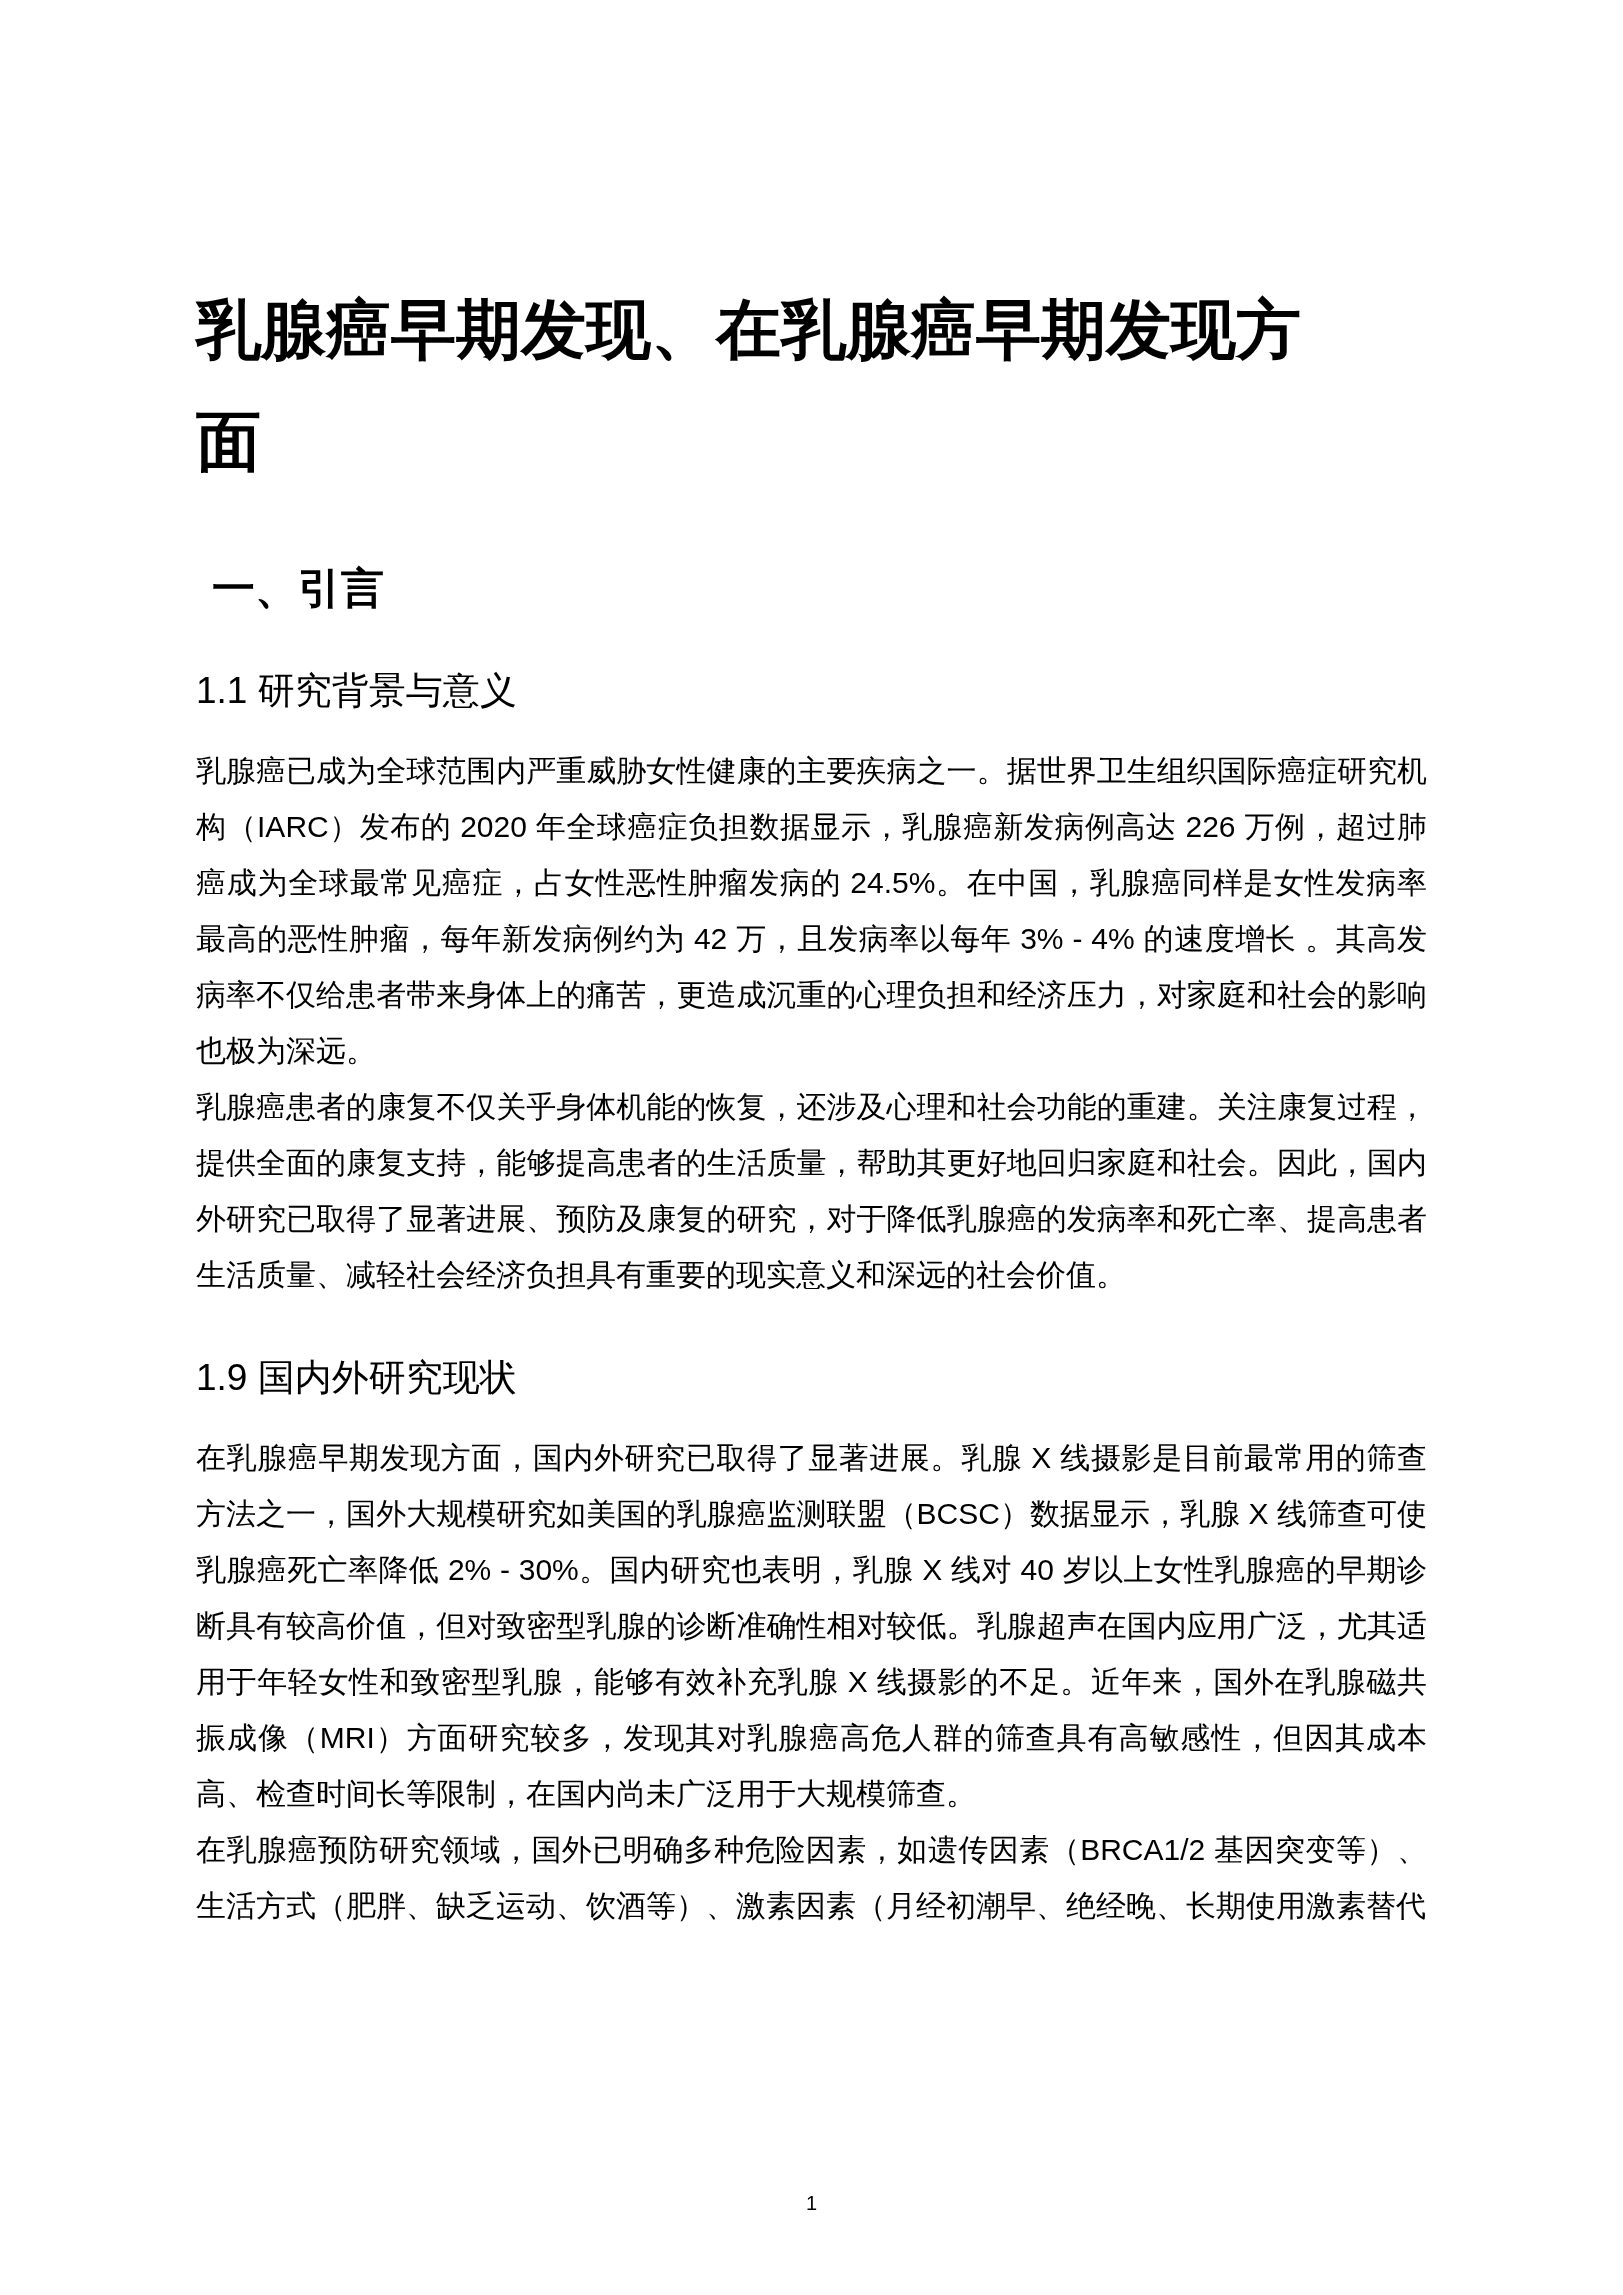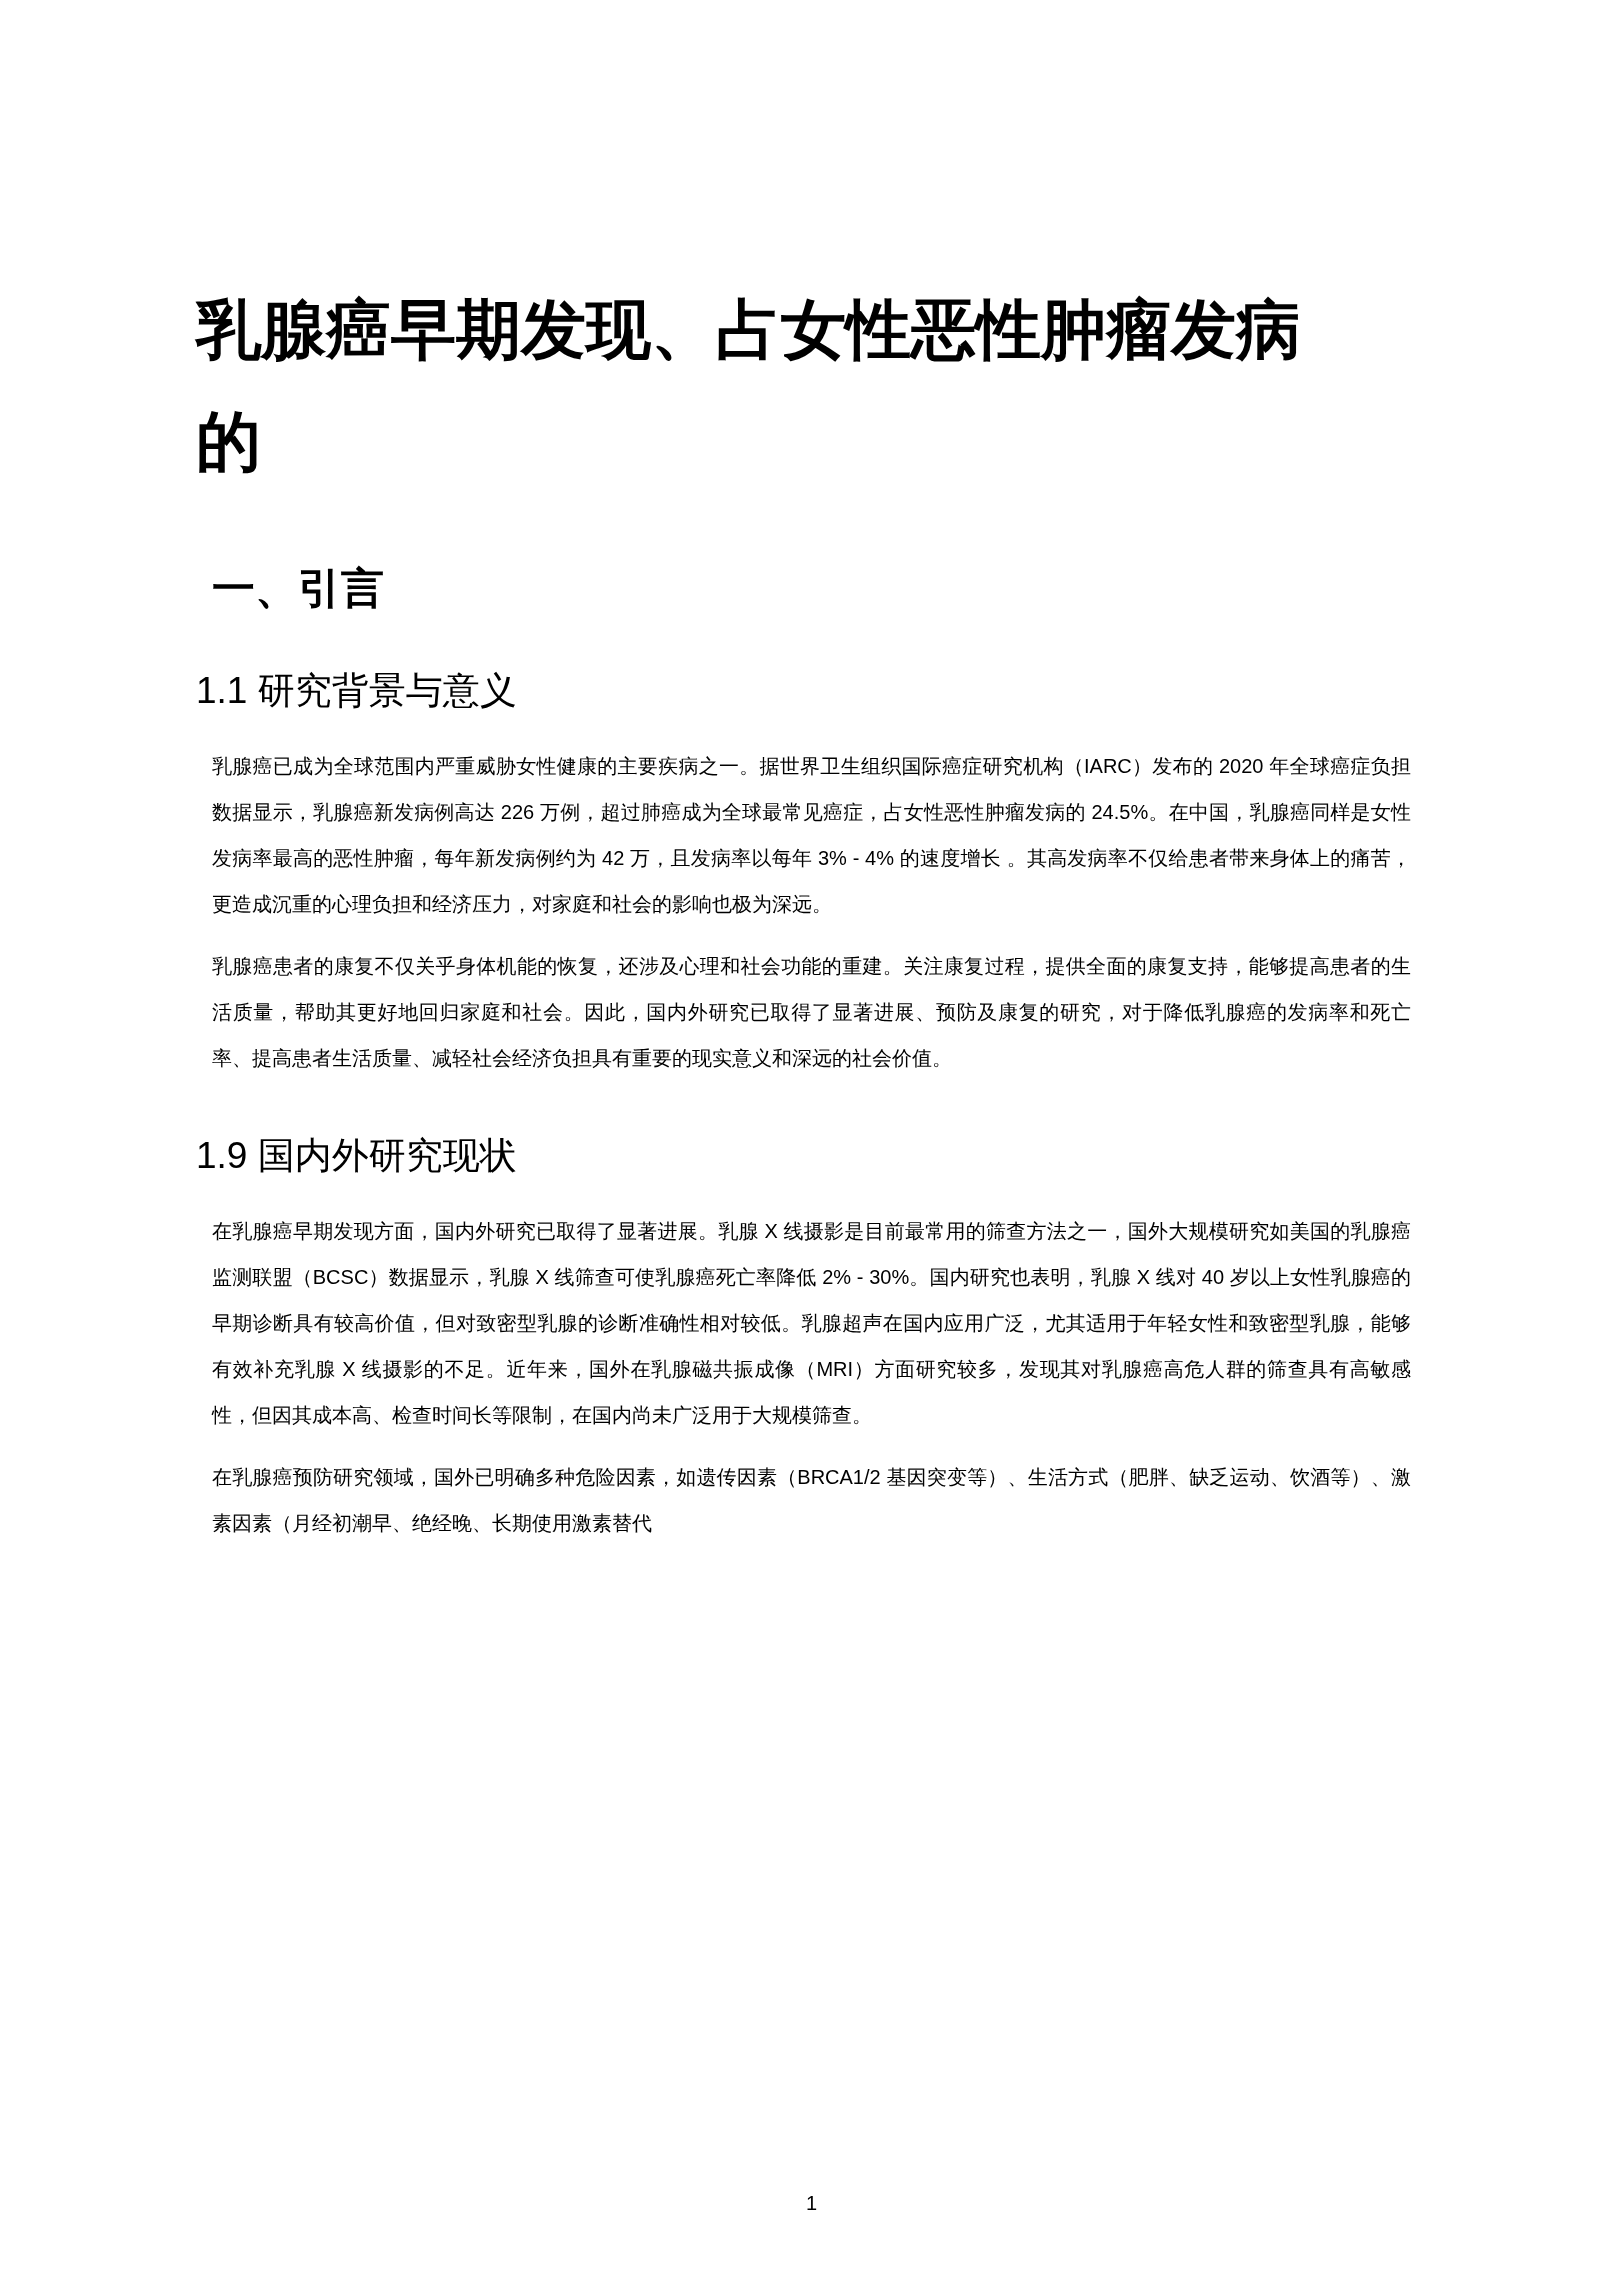--- a/index.html
+++ b/index.html
@@ -32,43 +32,43 @@
     line-height: 1.3;
     margin: 16px;
   }
   .section-heading {
     font-size: 37px;
     font-weight: 400;
     line-height: 1.3;
     margin: 51px 0 27.5px 0;
   }
   .body-par {
-    font-size: 20px;
-    line-height: 46px;
-    margin: 16px;
+    font-size: 30px;
+    line-height: 56px;
+    margin: 0;
     text-align: justify;
     text-justify: inter-character;
   }
   .page-footer {
     position: absolute;
     left: 0;
     right: 0;
     bottom: 82px;
     text-align: center;
     font-size: 20px;
     line-height: 1;
     color: #000000;
   }
 </style>
 </head>
 <body>
 
 <div class="page">
 
-  <h1 class="doc-title">乳腺癌早期发现、占女性恶性肿瘤发病的</h1>
+  <h1 class="doc-title">乳腺癌早期发现、在乳腺癌早期发现方面</h1>
 
   <h2 class="chapter-heading">一、引言</h2>
 
   <h3 class="section-heading">1.1 研究背景与意义</h3>
 
   <p class="body-par">乳腺癌已成为全球范围内严重威胁女性健康的主要疾病之一。据世界卫生组织国际癌症研究机构（IARC）发布的 2020 年全球癌症负担数据显示，乳腺癌新发病例高达 226 万例，超过肺癌成为全球最常见癌症，占女性恶性肿瘤发病的 24.5%。在中国，乳腺癌同样是女性发病率最高的恶性肿瘤，每年新发病例约为 42 万，且发病率以每年 3% - 4% 的速度增长 。其高发病率不仅给患者带来身体上的痛苦，更造成沉重的心理负担和经济压力，对家庭和社会的影响也极为深远。</p>
 
 
   <p class="body-par">乳腺癌患者的康复不仅关乎身体机能的恢复，还涉及心理和社会功能的重建。关注康复过程，提供全面的康复支持，能够提高患者的生活质量，帮助其更好地回归家庭和社会。因此，国内外研究已取得了显著进展、预防及康复的研究，对于降低乳腺癌的发病率和死亡率、提高患者生活质量、减轻社会经济负担具有重要的现实意义和深远的社会价值。</p>
 

